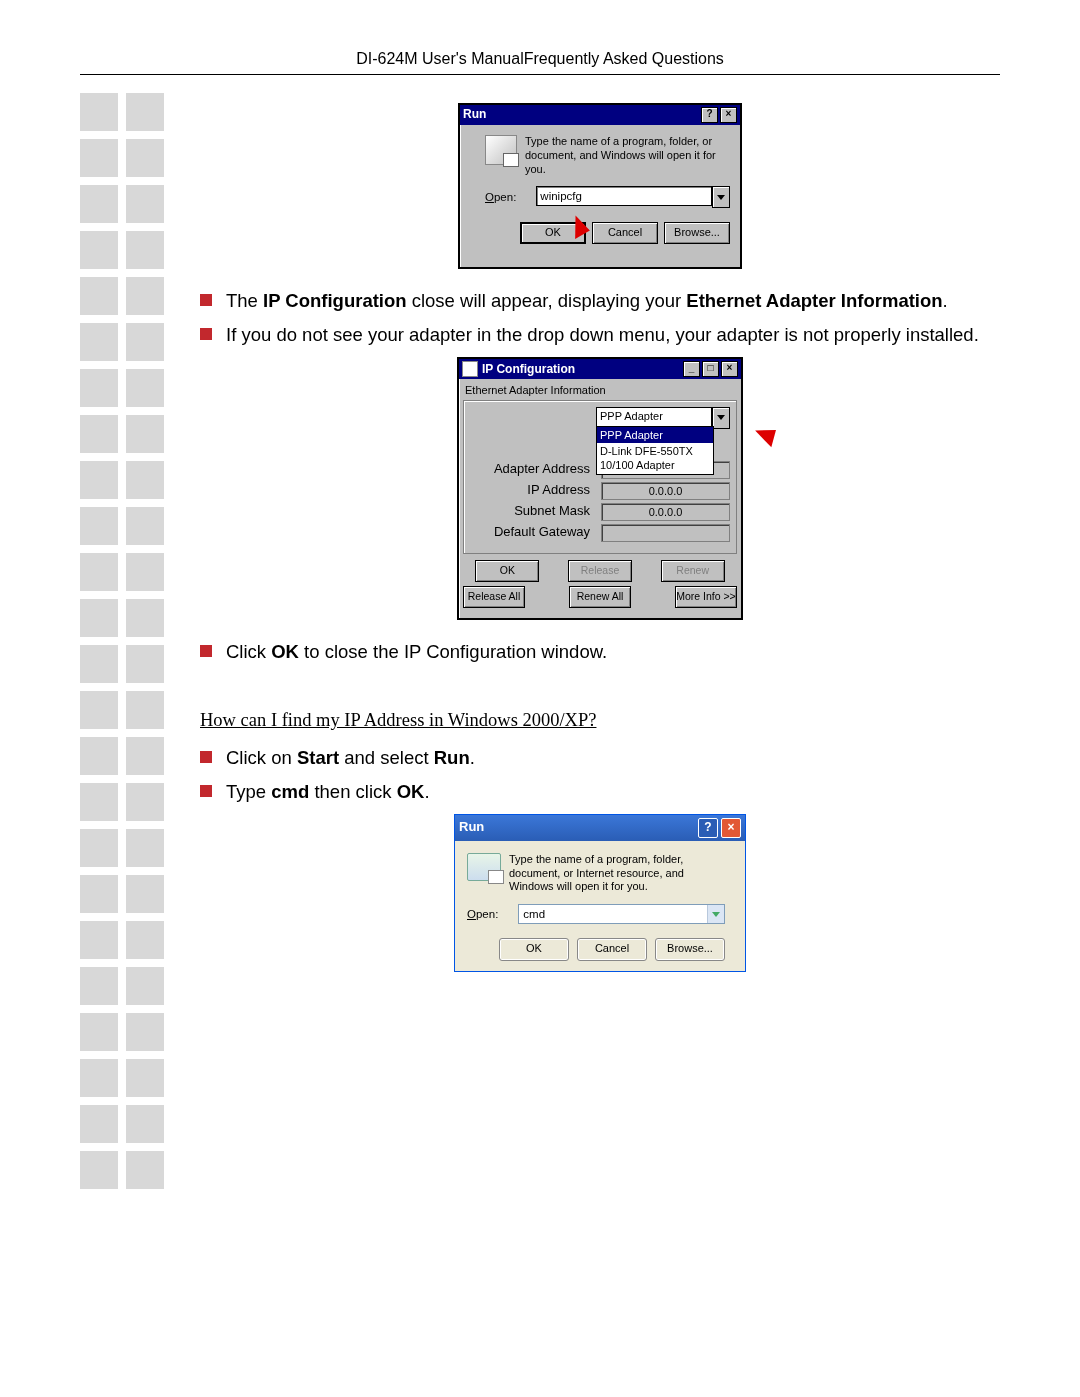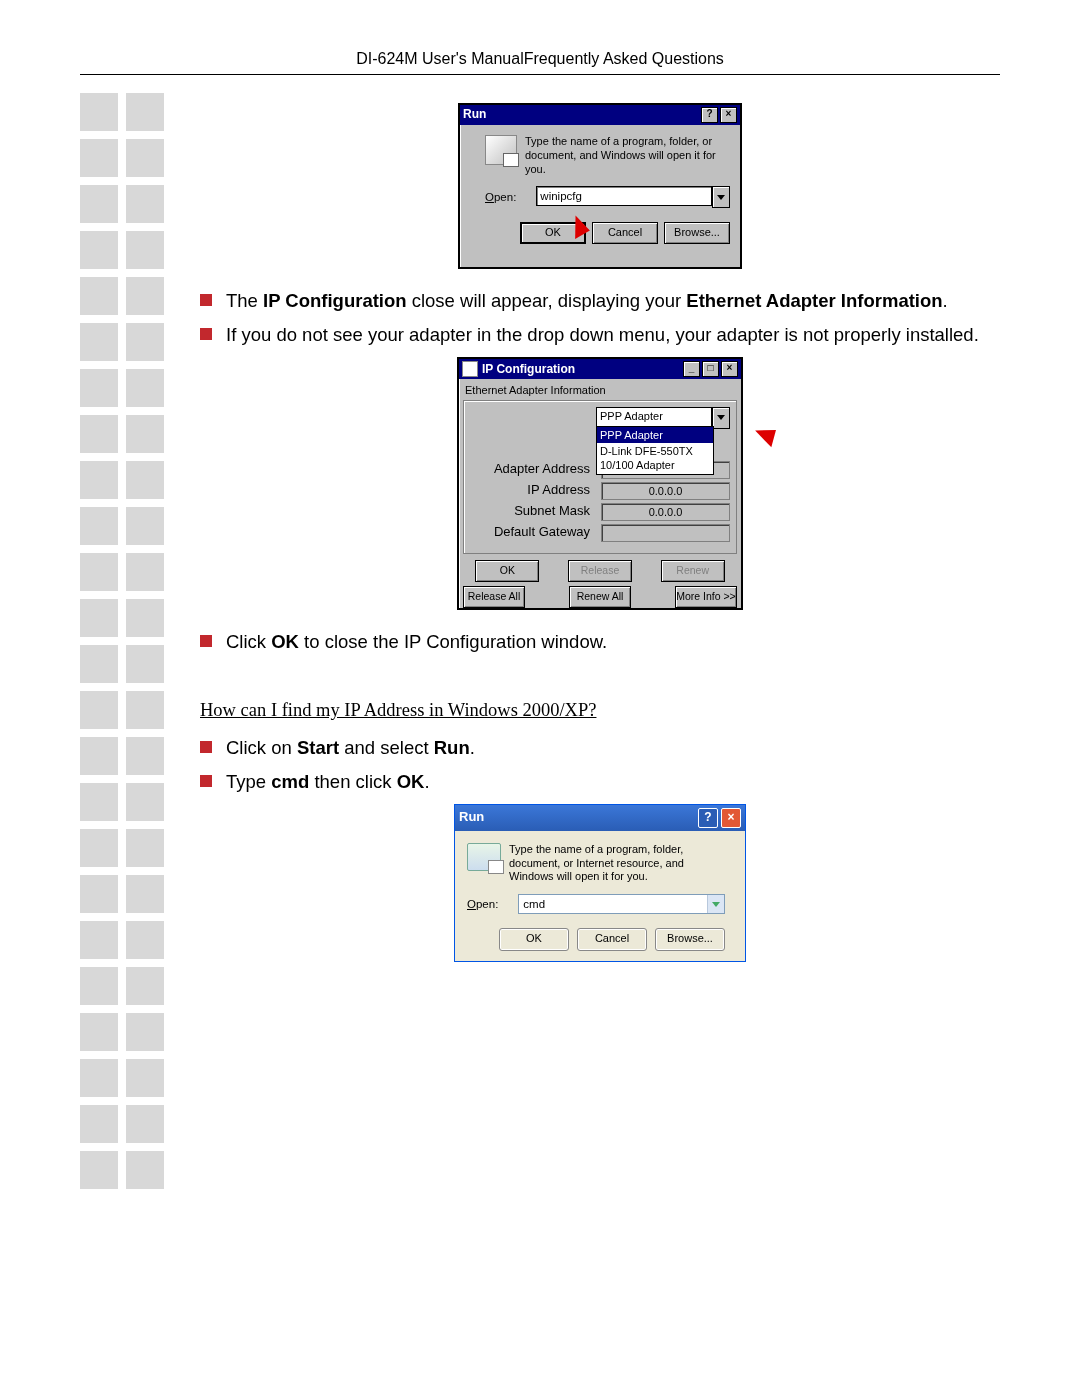--- a/index.html
+++ b/index.html
@@ -278,21 +278,21 @@
             <div class="ip-row">
                 <div class="lbl">Default Gateway</div>
                 <div class="val"></div>
               </div>
           </div>
           <div class="ip-btnrow">
             <div class="btn98">OK</div>
             <div class="btn98 dis">Release</div>
             <div class="btn98 dis">Renew</div>
           </div>
-          <div class="ip-btnrow" style="margin-bottom:0;gap:44px;">
+          <div class="ip-btnrow" style="margin-bottom:10px;gap:44px;">
             <div class="btn98">Release All</div>
             <div class="btn98">Renew All</div>
             <div class="btn98"><span class="ul">M</span><span>ore Info &gt;&gt;</span></div>
           </div>
         </div>
       </div>
 
       <ul class="bullet-list">
         <li>
             <span class="bsq"></span>

